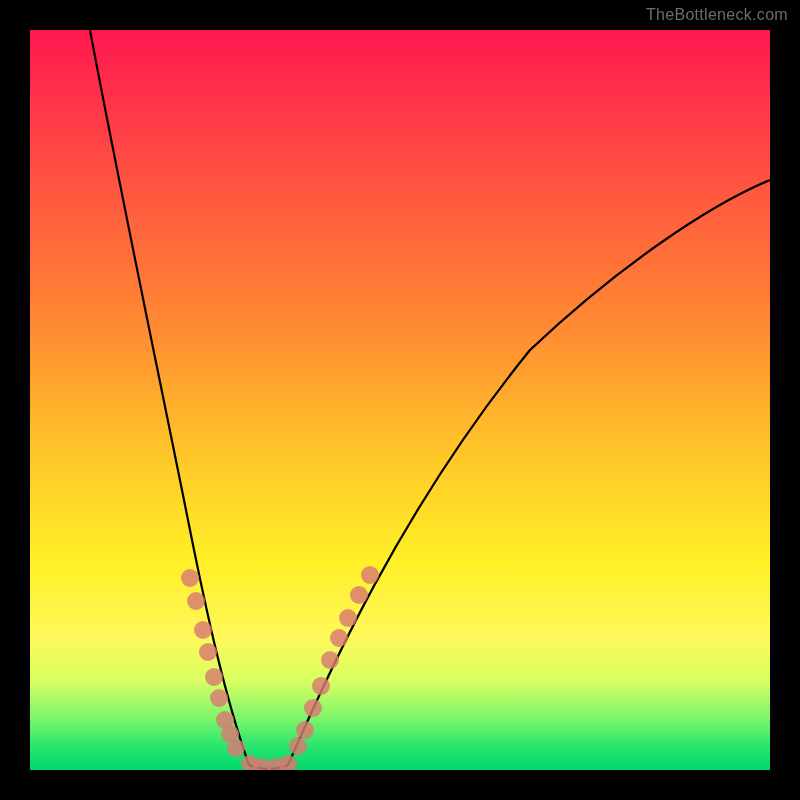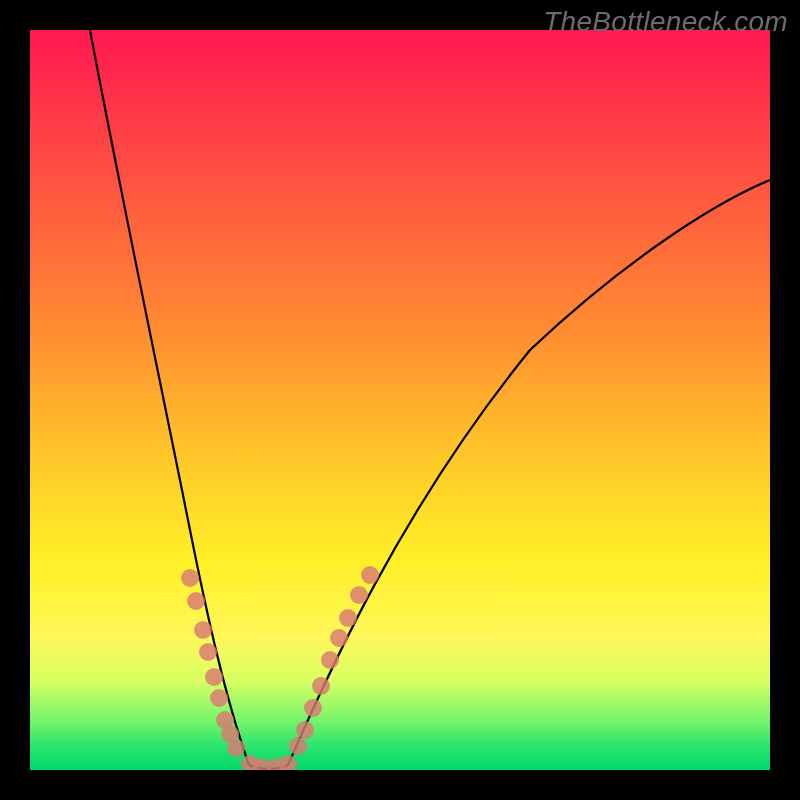--- a/index.html
+++ b/index.html
@@ -15,25 +15,24 @@
     position: relative;
     width: 800px;
     height: 800px;
     background: #000;
   }
   .watermark {
     position: absolute;
     top: 6px;
     right: 12px;
     color: #6c6c6c;
-    font-size: 28px;
+    font-size: 16px;
     font-weight: 500;
     letter-spacing: 0.3px;
     z-index: 50;
-    font-style: italic;
   }
   .plot {
     position: absolute;
     left: 30px;
     top: 30px;
     width: 740px;
     height: 740px;
     background: linear-gradient(to bottom,
       #ff1850 0%,
       #ff2f4a 8%,

